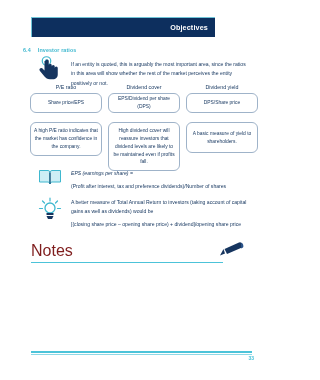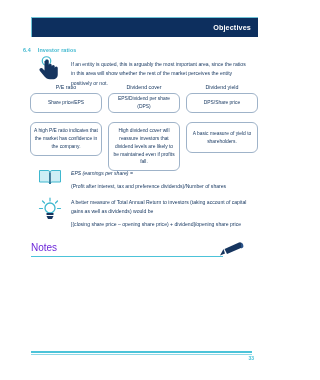--- a/index.html
+++ b/index.html
@@ -12,21 +12,21 @@
   .page {
     position: relative;
     width: 268px; height: 380px;
     background: #ffffff;
   }
 
   
   .header-band {
     position: absolute;
     left: 31px; top: 17px;
-    width: 227px; height: 20px;
+    width: 184px; height: 20px;
     background: #0d2f5e;
     border-top: 1px solid #6fc5d8;
     border-left: 1px solid #6fc5d8;
     display: flex;
     align-items: center;
     justify-content: flex-end;
   }
   .header-title {
     color: #ffffff;
     font-size: 7.2px;
@@ -115,22 +115,22 @@
   .note-text .gap { display: block; height: 4px; }
   .note-text .italic { font-style: italic; }
 
   
   .notes-wrap {
     position: absolute;
     left: 31px; top: 243px;
     width: 222px;
   }
   .notes-label {
-    font-size: 10px;
-    color: #6d28d9;
+    font-size: 16px;
+    color: #7f1d1d;
     line-height: 1;
     padding-bottom: 3px;
   }
   .notes-rule {
     width: 192px; height: 1px;
     background: #4cc3d9;
   }
   .pen {
     position: absolute;
     right: 6px; top: -2px;

